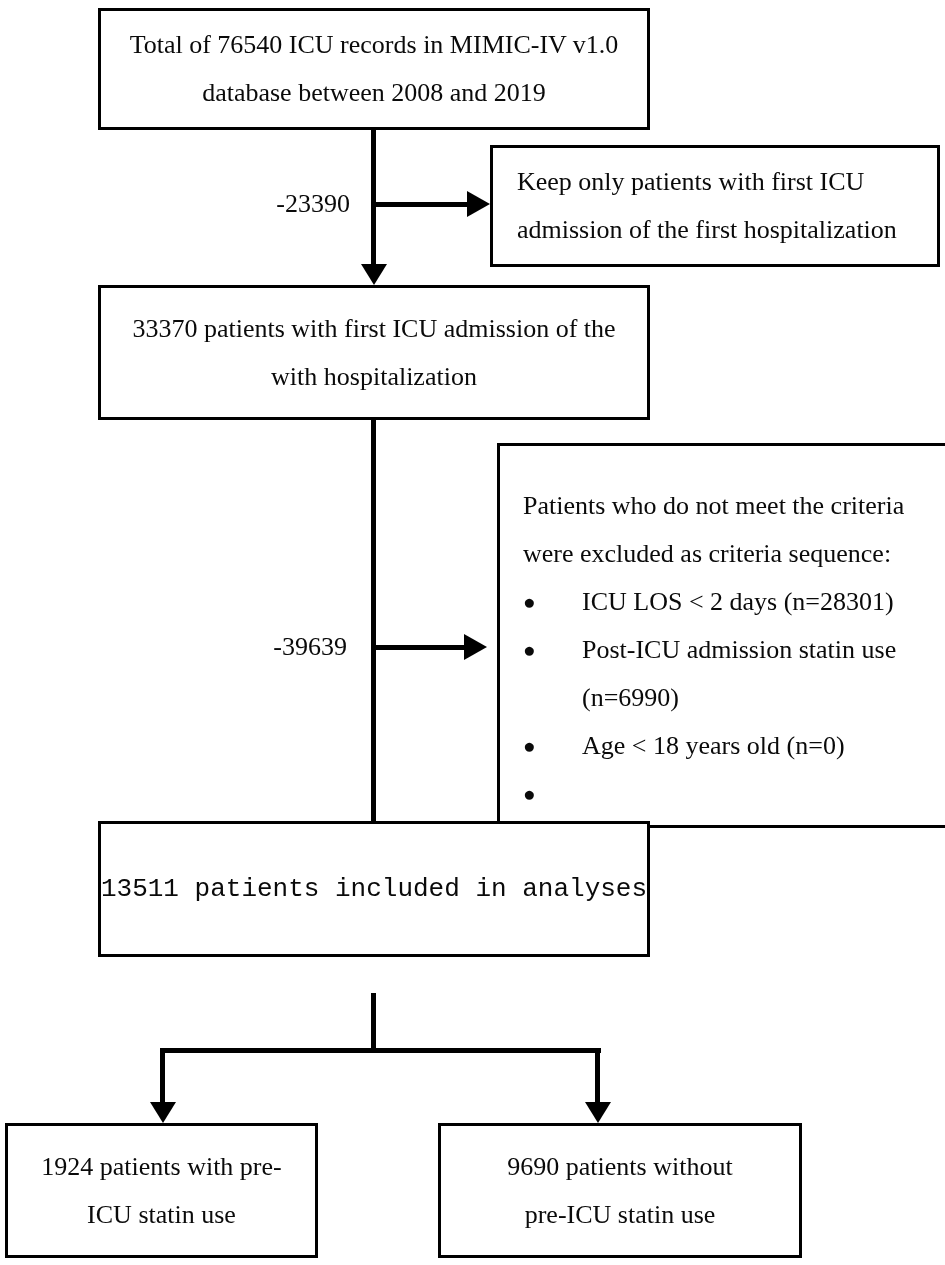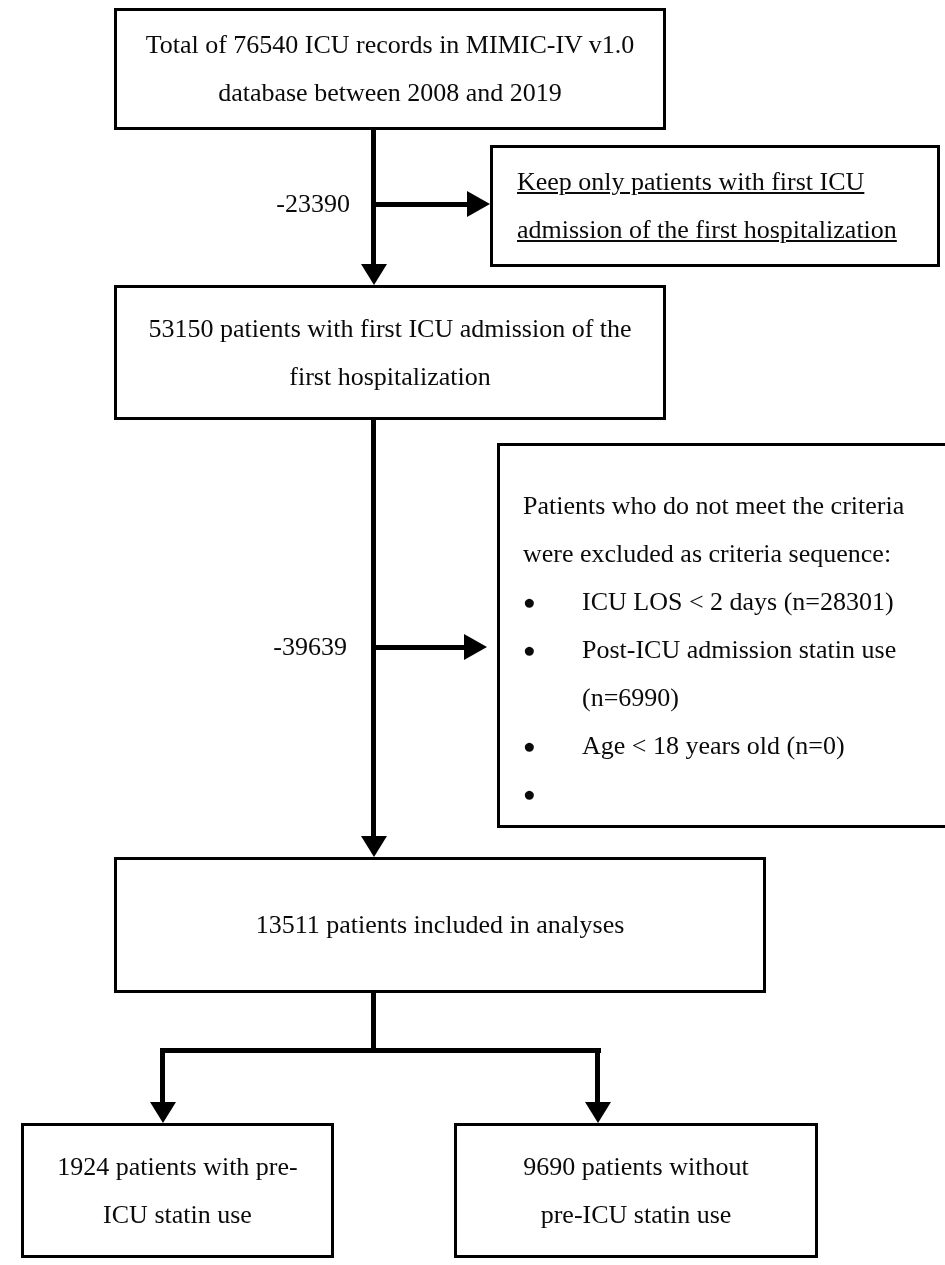--- a/index.html
+++ b/index.html
@@ -20,21 +20,21 @@
   .node {
     position: absolute;
     background: #ffffff;
     border: 3px solid #000000;
     box-sizing: border-box;
     display: flex;
     flex-direction: column;
     justify-content: center;
     line-height: 48px;
   }
-  .node.centered { align-items: center; text-align: left; margin-left: 16px; }
+  .node.centered { align-items: center; text-align: left; }
   .node .ln { white-space: nowrap; }
   .vline, .hline {
     position: absolute;
     background: #000000;
   }
   .arrow-down {
     position: absolute;
     width: 0; height: 0;
     border-left: 13px solid transparent;
     border-right: 13px solid transparent;
@@ -66,21 +66,21 @@
   .bullet-mark {
     flex: 0 0 59px;
     font-size: 21px;
     line-height: 48px;
   }
   .bullet-text {
     flex: 1 1 auto;
     line-height: 48px;
   }
   
-  #side1 { padding-left: 24px; padding-right: 20px; text-decoration: underline; }
+  #side1 { padding-left: 24px; padding-right: 20px; }
 </style>
 </head>
 <body>
 
 <div id="canvas">
 
   <div class="node centered" id="box1" style="left:98px; top:8px; width:552px; height:122px;">
     <div class="ln">Total of 76540 ICU records in MIMIC-IV v1.0</div>
     <div class="ln">database between 2008 and 2019</div>
   </div>
@@ -91,22 +91,22 @@
   <div class="hline" style="left:373px; top:202px; width:97px; height:5px;"></div>
   <div class="arrow-right" style="left:467px; top:191px;"></div>
   <div class="edge-label" style="left:240px; top:188px;">-23390</div>
 
   <div class="node" id="side1" style="left:490px; top:145px; width:450px; height:122px;">
     <div class="ln">Keep only patients with first ICU</div>
     <div class="ln">admission of the first hospitalization</div>
   </div>
 
   <div class="node centered" id="box2" style="left:98px; top:285px; width:552px; height:135px;">
-    <div class="ln">53150 patients with first ICU admission of the</div>
-    <div class="ln">first hospitalization</div>
+    <div class="ln">33370 patients with first ICU admission of the</div>
+    <div class="ln">with hospitalization</div>
   </div>
 
   <div class="vline" style="left:371px; top:420px; width:5px; height:417px;"></div>
   <div class="arrow-down" style="left:361px; top:836px;"></div>
 
   <div class="hline" style="left:373px; top:645px; width:92px; height:5px;"></div>
   <div class="arrow-right" style="left:464px; top:634px;"></div>
   <div class="edge-label" style="left:237px; top:631px;">-39639</div>
 
   <div class="node" id="side2" style="left:487px; top:443px; width:451px; height:385px;margin-left:10px;">
@@ -122,21 +122,21 @@
     </div>
     <div class="bullet-row">
       <span class="bullet-mark">●</span>
       <span class="bullet-text">Age &lt; 18 years old (n=0)</span>
     </div>
     <div class="bullet-row">
       <span class="bullet-mark">●</span>
     </div>
   </div>
 
-  <div class="node centered" id="box3" style="left:98px; top:857px; width:652px; height:136px;">
+  <div class="node centered" id="box3" style="left:98px; top:821px; width:552px; height:136px;font-family:Liberation Mono, monospace;">
     <div class="ln">13511 patients included in analyses</div>
   </div>
 
   <div class="vline" style="left:371px; top:993px; width:5px; height:57px;"></div>
   <div class="hline" style="left:161px; top:1048px; width:440px; height:5px;"></div>
   <div class="vline" style="left:160px; top:1048px; width:5px; height:57px;"></div>
   <div class="arrow-down" style="left:150px; top:1102px;"></div>
   <div class="vline" style="left:595px; top:1048px; width:5px; height:57px;"></div>
   <div class="arrow-down" style="left:585px; top:1102px;"></div>
 

